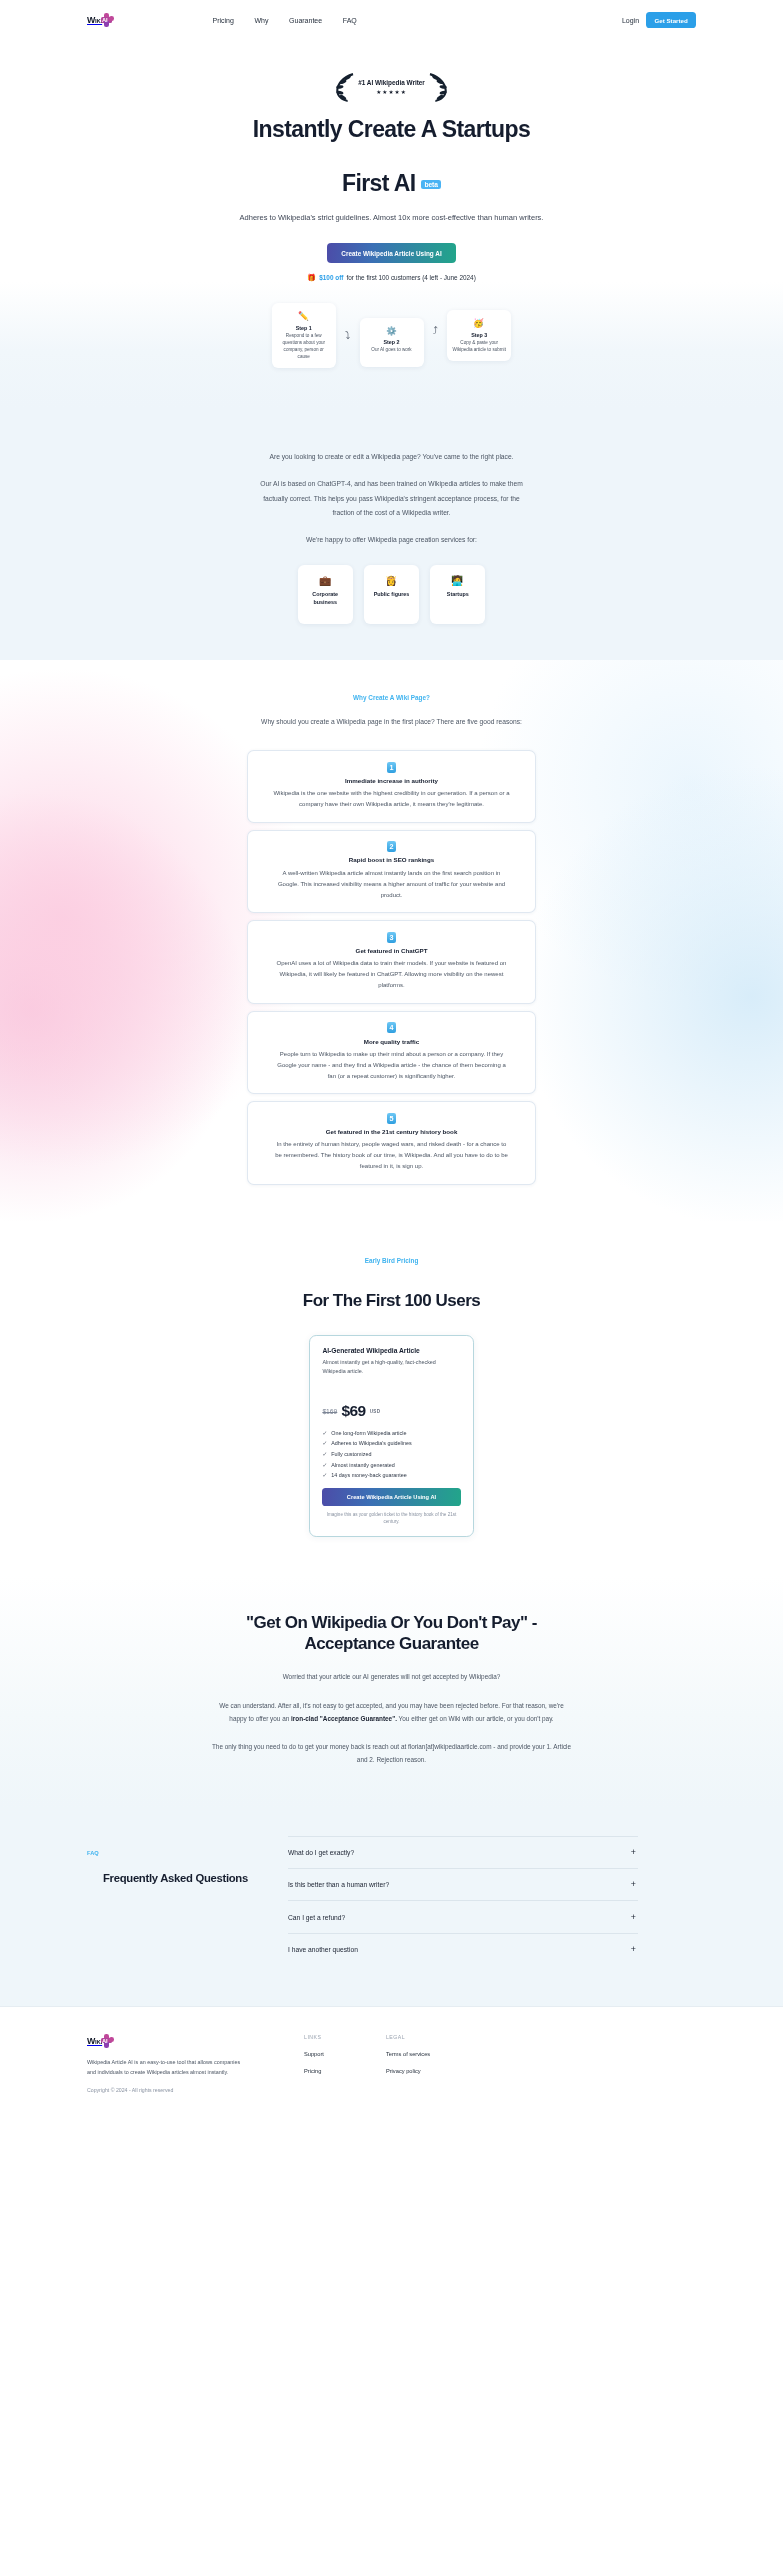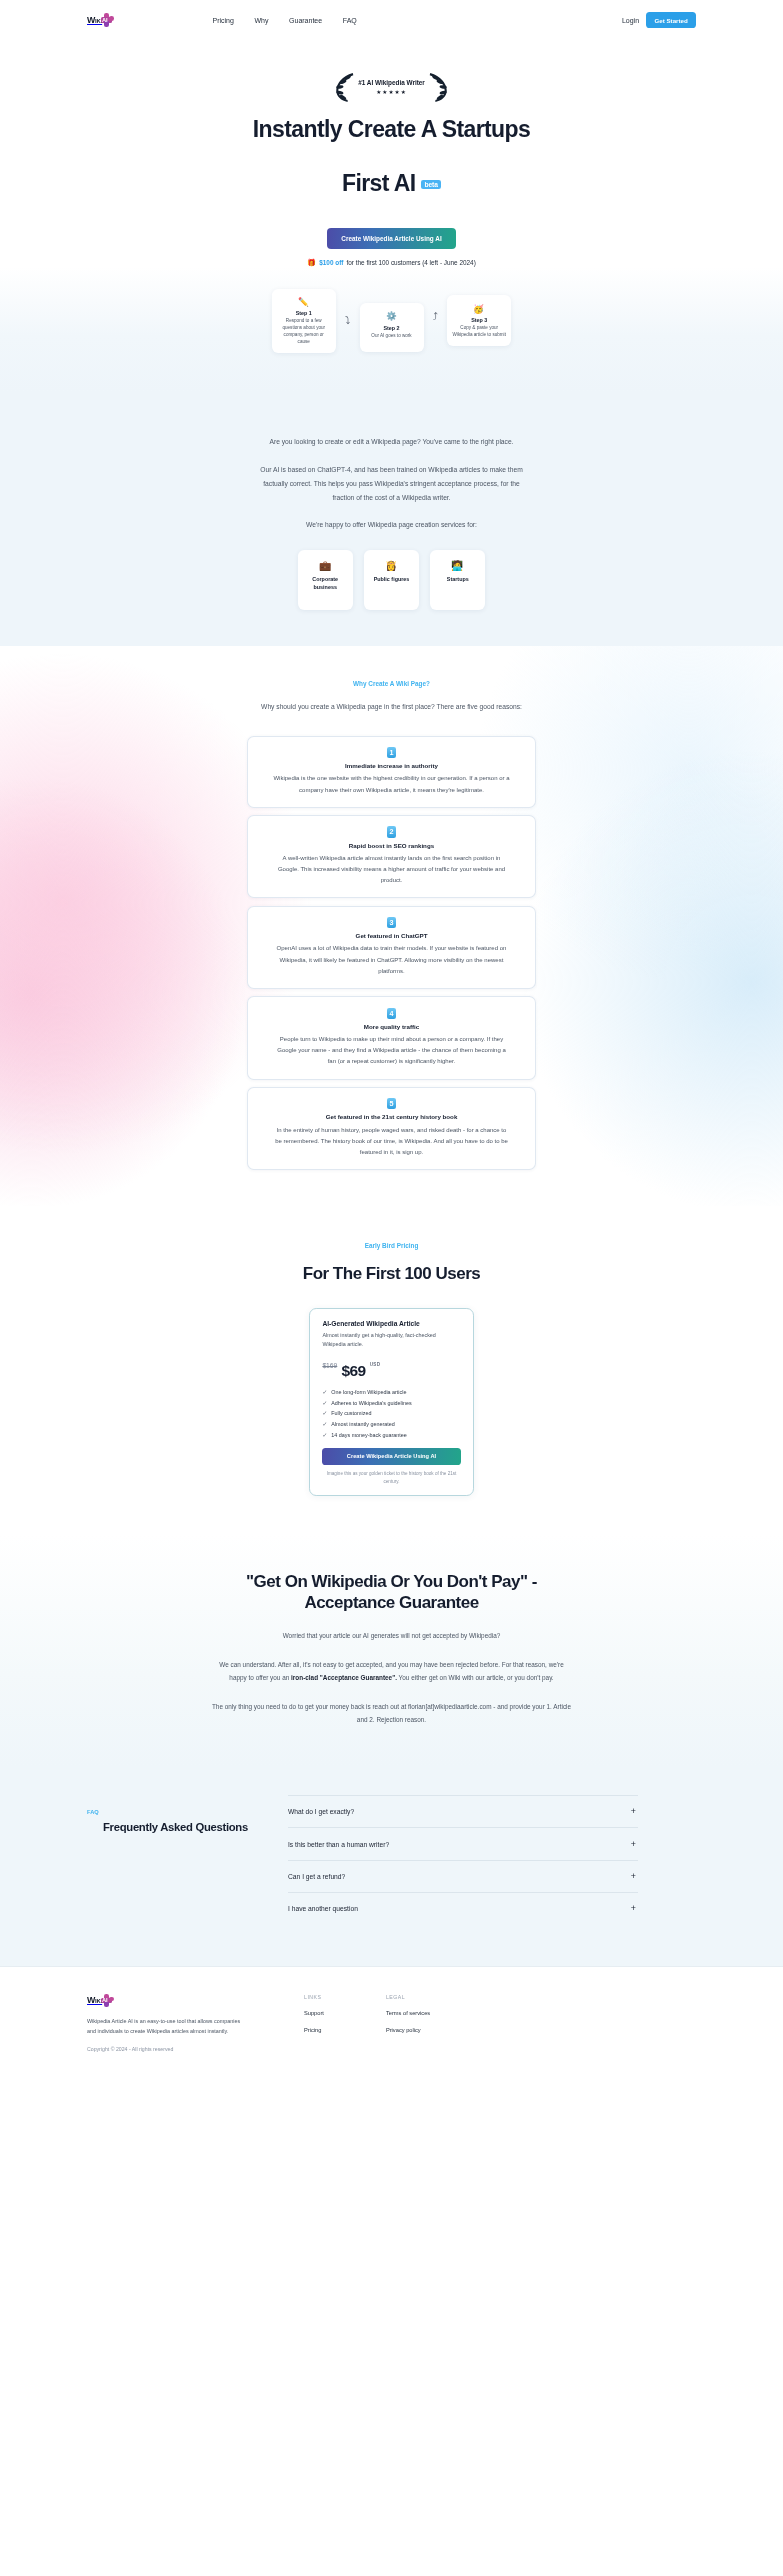--- a/index.html
+++ b/index.html
@@ -159,30 +159,30 @@
     display: inline-block; width: 9.8px; height: 11.3px; line-height: 11.3px;
     background: linear-gradient(180deg,#6fc8f5 0%,#2f9fe0 100%);
     color: #fff; font-size: 7.2px; font-weight: 700; border-radius: 2.1px;
     margin-bottom: 4.1px;
   }
   .b-title { font-size: 6.2px; font-weight: 700; color: #151d2e; }
   .b-text { font-size: 6px; color: #4b5563; line-height: 1.85; margin-top: 4.1px; }
 
   
   .pricing { background: #ffffff; padding: 36px 0 39px; text-align: center; }
-  h2.price-h { font-size: 17px; font-weight: 800; letter-spacing: -0.5px; margin-top: 15px; color:#151d2e;}
+  h2.price-h { font-size: 17px; font-weight: 800; letter-spacing: -0.5px; margin-top: 27px; color:#151d2e;}
   .price-card {
     width: 165px; margin: 24px auto 0; background: #fff;
     border: 0.5px solid #b7d7de; border-radius: 7.2px;
     padding: 11.3px 12.4px 10.3px; text-align: left;
     box-shadow: 0 1px 7.2px rgba(30,60,90,0.06);
   }
   .pc-title { font-size: 6.7px; font-weight: 700; color: #151d2e; }
   .pc-desc { font-size: 5.4px; color: #4b5563; line-height: 1.65; margin-top: 3.6px; }
-  .pc-price { display: flex; align-items: flex-start; gap: 4.1px; margin-top: 13px; }
+  .pc-price { display: flex; align-items: center; gap: 4.1px; margin-top: 27px; }
   .pc-old { font-size: 6.7px; color: #7b8494; text-decoration: line-through; }
   .pc-new { font-size: 15.5px; font-weight: 800; color: #151d2e; letter-spacing: -0.5px; }
   .pc-cur { font-size: 4.6px; color: #6b7280; font-weight: 600; letter-spacing: 0.2px;}
   .pc-feats { margin-top: 9.3px; display: flex; flex-direction: column; gap: 4.6px; }
   .pc-feat { display: flex; align-items: center; gap: 4.1px; font-size: 5.4px; color: #2f3847; }
   .pc-feat .ck { color: #3a4354; font-size: 5.7px; }
   .pc-btn {
     display: block; width: 100%; margin-top: 10.3px;
     background: linear-gradient(95deg, #4c4ca8 0%, #3b6fb5 35%, #22a58a 100%);
     color: #fff; font-size: 5.7px; font-weight: 600; text-align: center;
@@ -202,21 +202,21 @@
   .g-para { font-size: 6.4px; color: #4b5563; line-height: 2.05; max-width: 361px; margin: 15.5px auto 0; }
   .g-para b { color: #1a2130; font-weight: 700; }
 
   
   .faq {
     background: #eff6fa; padding: 28px 87px 41px;
     display: flex; gap: 31px; align-items: flex-start;
   }
   .faq-left { width: 170px; padding-top: 14.4px; }
   .faq-eyebrow { font-size: 5.7px; color: #3fb3ef; font-weight: 700; }
-  .faq-h { font-size: 11.3px; font-weight: 800; letter-spacing: -0.3px; margin-top: 6px; color:#151d2e;padding-left:16px;}
+  .faq-h { font-size: 11.3px; font-weight: 800; letter-spacing: -0.3px; margin-top: 16px; color:#151d2e;padding-left:16px;}
   .faq-right { flex: 1; max-width: 350px; }
   .faq-item {
     display: flex; align-items: center; justify-content: space-between;
     border-top: 0.5px solid #dbe5ec; padding: 11.3px 2.1px 11.3px 0;
     cursor: pointer;
   }
   .faq-item:last-child { border-bottom: 0; }
   .faq-q { font-size: 6.7px; color: #1a2130; }
   .faq-plus { font-size: 8.8px; color: #1a2130; line-height: 1; font-weight: 300; }
 
@@ -288,20 +288,21 @@
     </div>
 
     <h1 class="hero-title">
       <span>Instantly Create A Startups</span><br>
       <br>
       <span>First AI</span>
       <span class="beta-badge">beta</span>
     </h1>
 
     <div class="hero-sub">
+      <div>Adheres to Wikipedia's strict guidelines. Almost 10x more cost-effective than human writers.</div>
     </div>
 
     <button class="cta-grad">Create Wikipedia Article Using AI</button>
 
     <div class="offer-line">
       <span class="gift">🎁</span>
       <span class="amt">$100 off</span>
       <span>for the first 100 customers (4 left - June 2024)</span>
     </div>
   </section>

